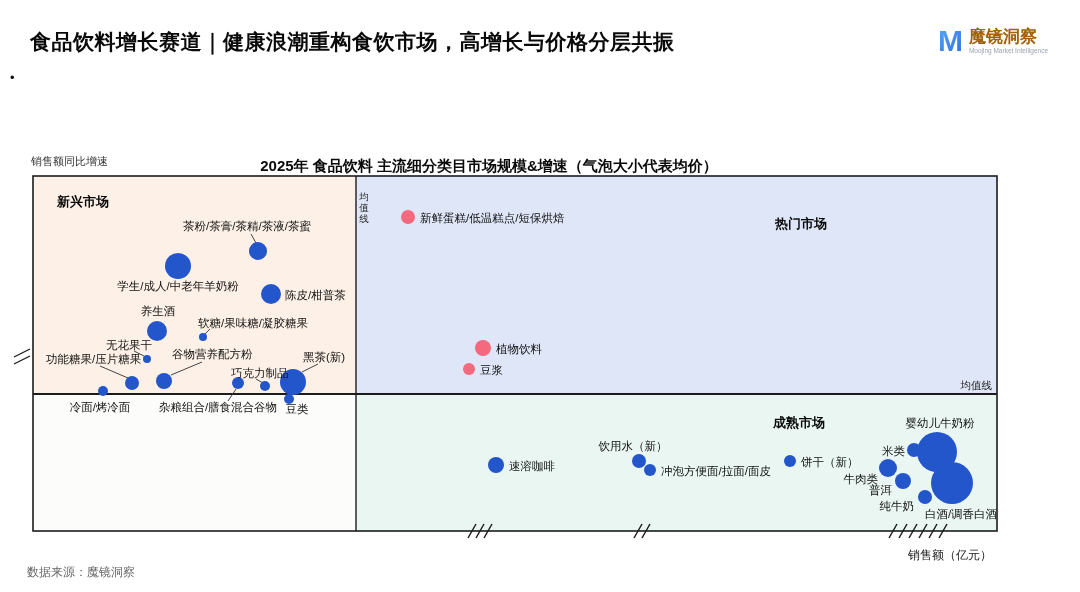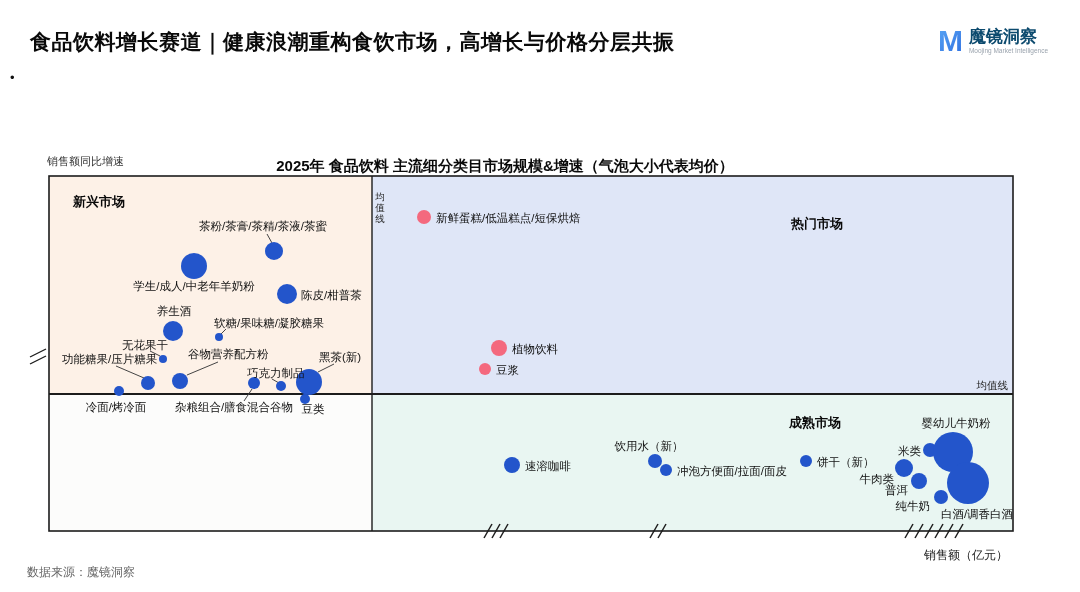--- a/index.html
+++ b/index.html
@@ -3,25 +3,25 @@
 <meta charset="utf-8">
 <style>
   html,body{margin:0;padding:0;background:#ffffff;}
   body{font-family:"Liberation Sans","DejaVu Sans",sans-serif;color:#111;}
   .page{position:relative;width:1080px;height:592px;background:#fff;overflow:hidden;}
   .title{position:absolute;left:30px;top:28px;font-size:21px;font-weight:700;letter-spacing:.5px;color:#0a0a0a;}
   .logo{position:absolute;right:32px;top:26px;display:flex;align-items:center;gap:6px;}
   .logo-mark{font-size:30px;font-weight:700;color:#3b82e8;line-height:1;font-style:normal;
              background:linear-gradient(135deg,#5aa7f5,#2f6fe0);-webkit-background-clip:text;background-clip:text;-webkit-text-fill-color:transparent;}
   .logo-text{display:flex;flex-direction:column;line-height:1.1;}
-  .logo-name{font-size:17px;font-weight:700;color:#0c4a6e;}
+  .logo-name{font-size:17px;font-weight:700;color:#a16207;}
   .logo-sub{font-size:6.5px;color:#9aa3ad;}
   .bullet{position:absolute;left:10px;top:70px;font-size:13px;color:#111;}
   .para{position:absolute;left:30px;top:68px;width:1024px;font-size:15px;line-height:1.78;text-align:justify;color:#121212;}
-  .chart-wrap{position:absolute;left:16px;top:145px;width:972px;height:447px;}
+  .chart-wrap{position:absolute;left:0;top:145px;width:972px;height:447px;}
   .footer{position:absolute;left:27px;top:564px;display:flex;gap:26px;font-size:12px;color:#666;}
   .footer .rule{color:#777;}
   svg text{font-family:"Liberation Sans","DejaVu Sans",sans-serif;}
 </style>
 </head>
 <body>
 
 <div class="page">
 
   <div class="title">食品饮料增长赛道｜健康浪潮重构食饮市场，高增长与价格分层共振</div>

